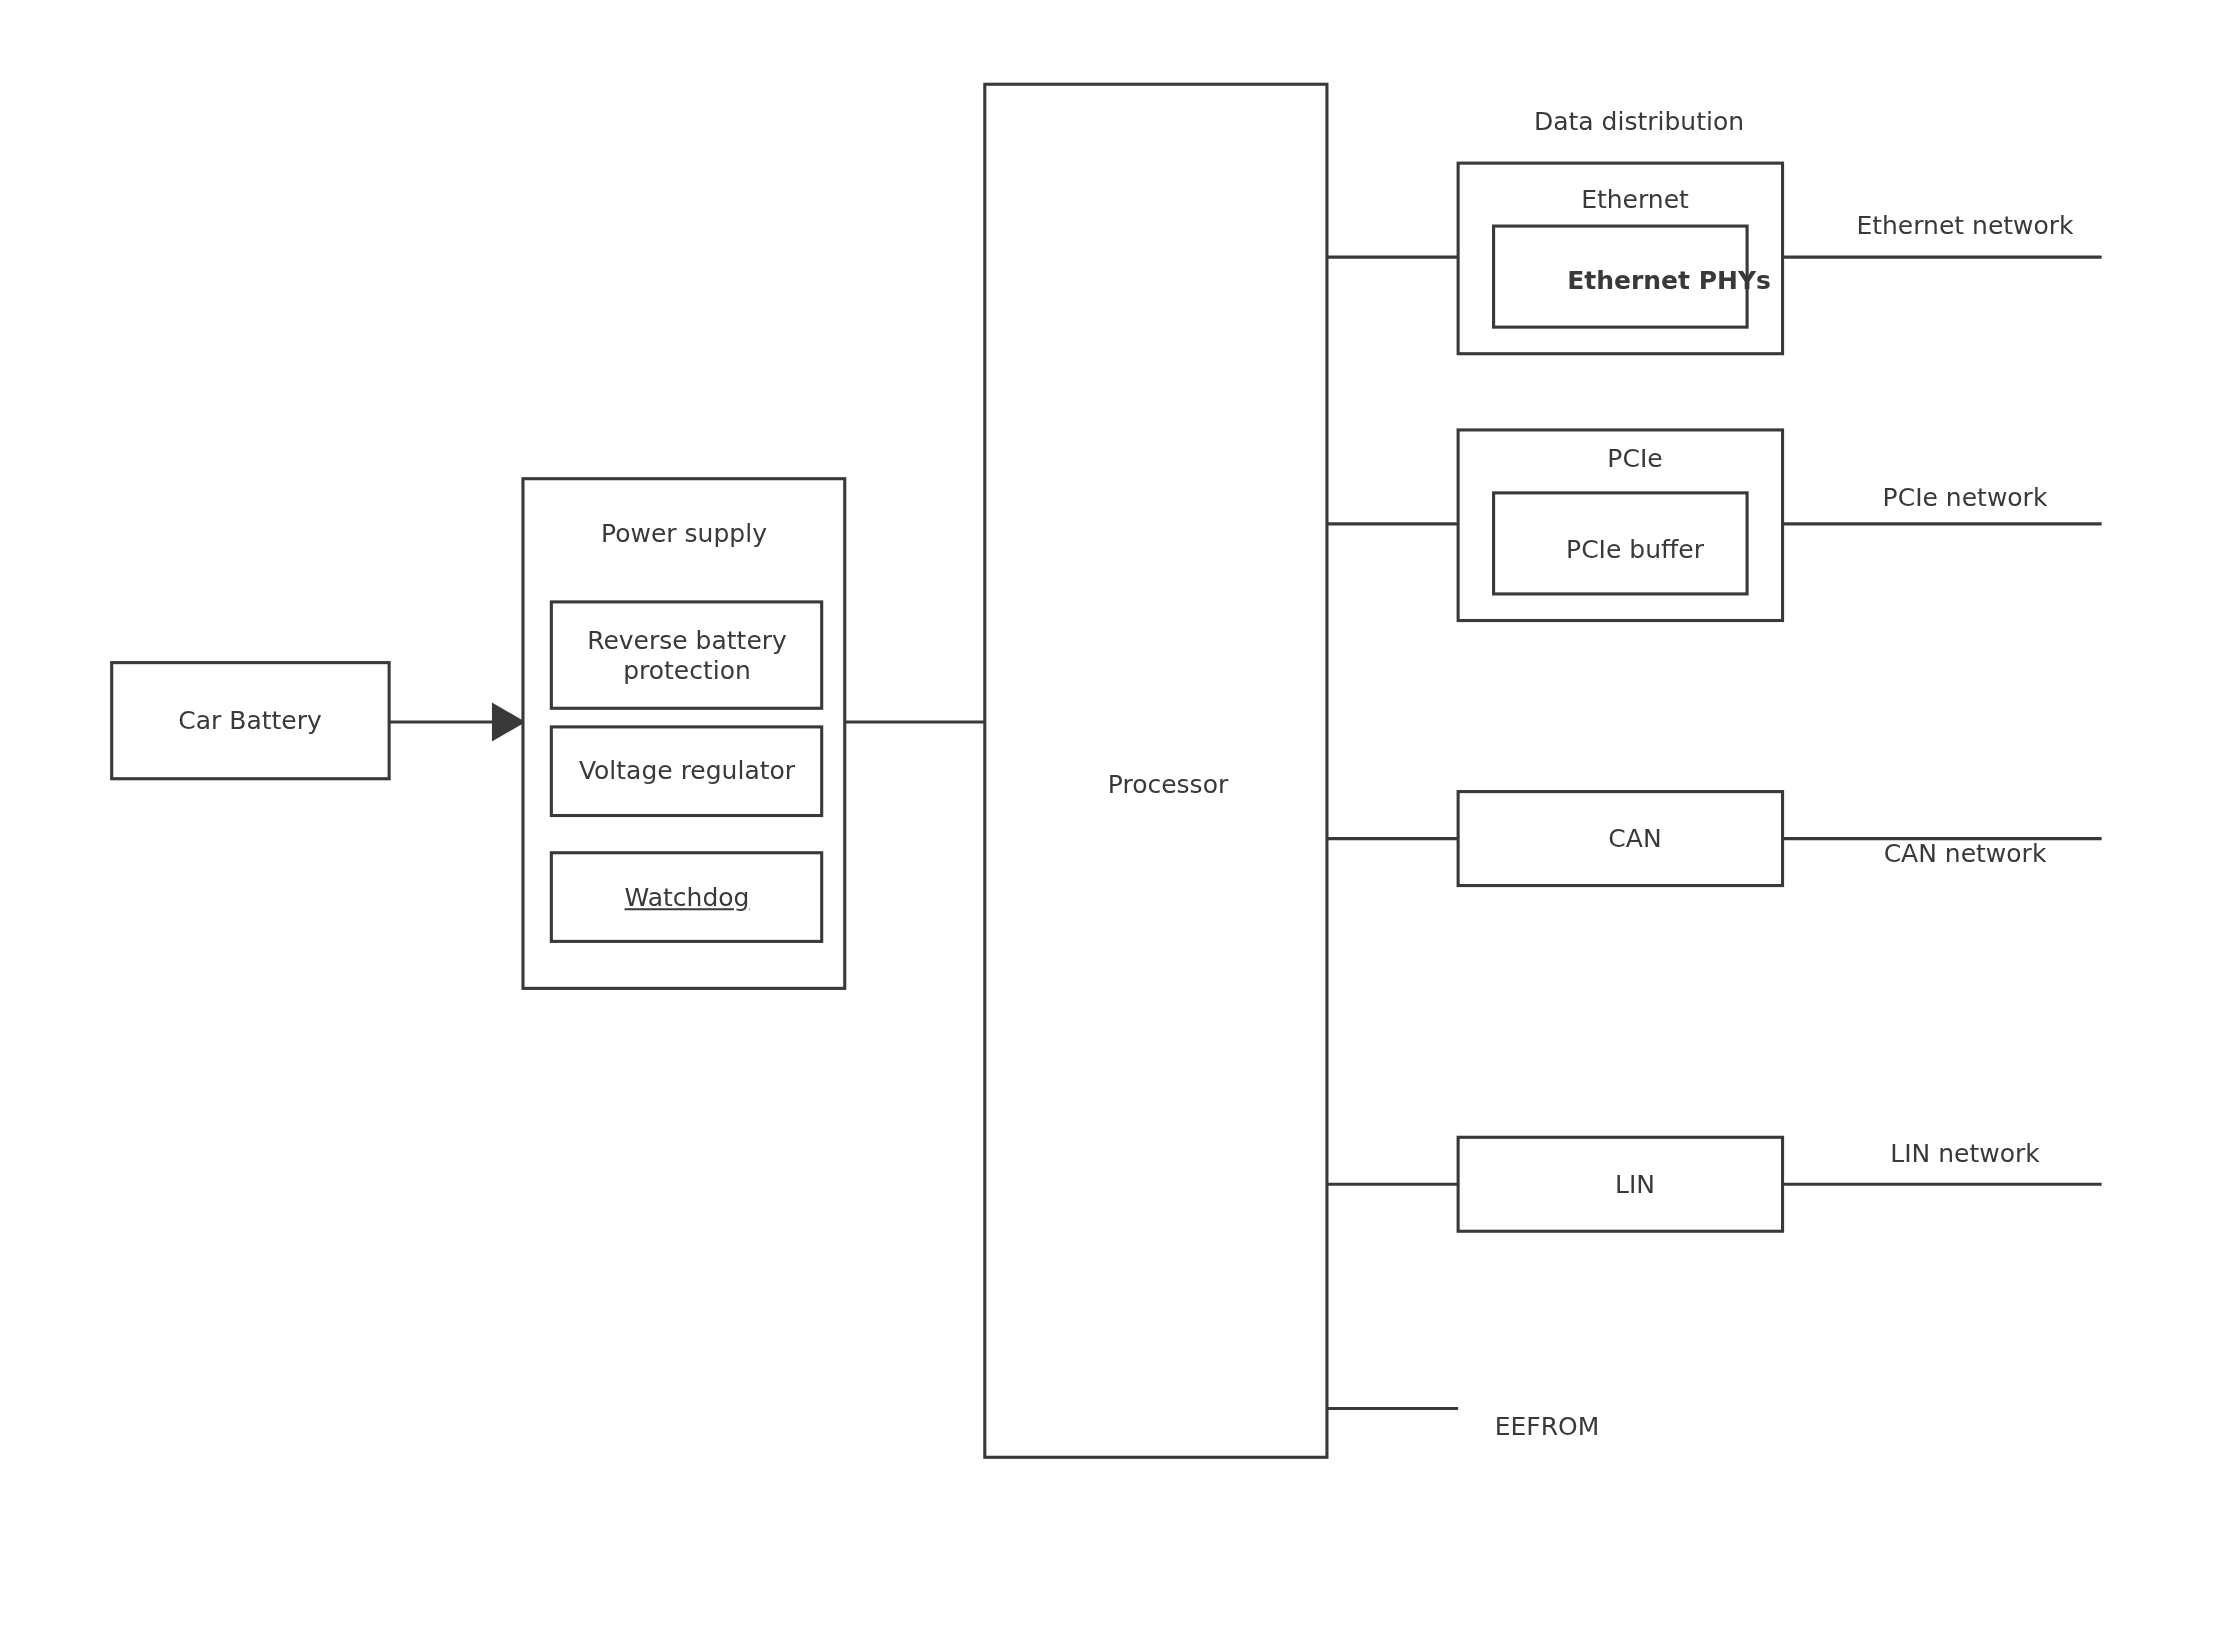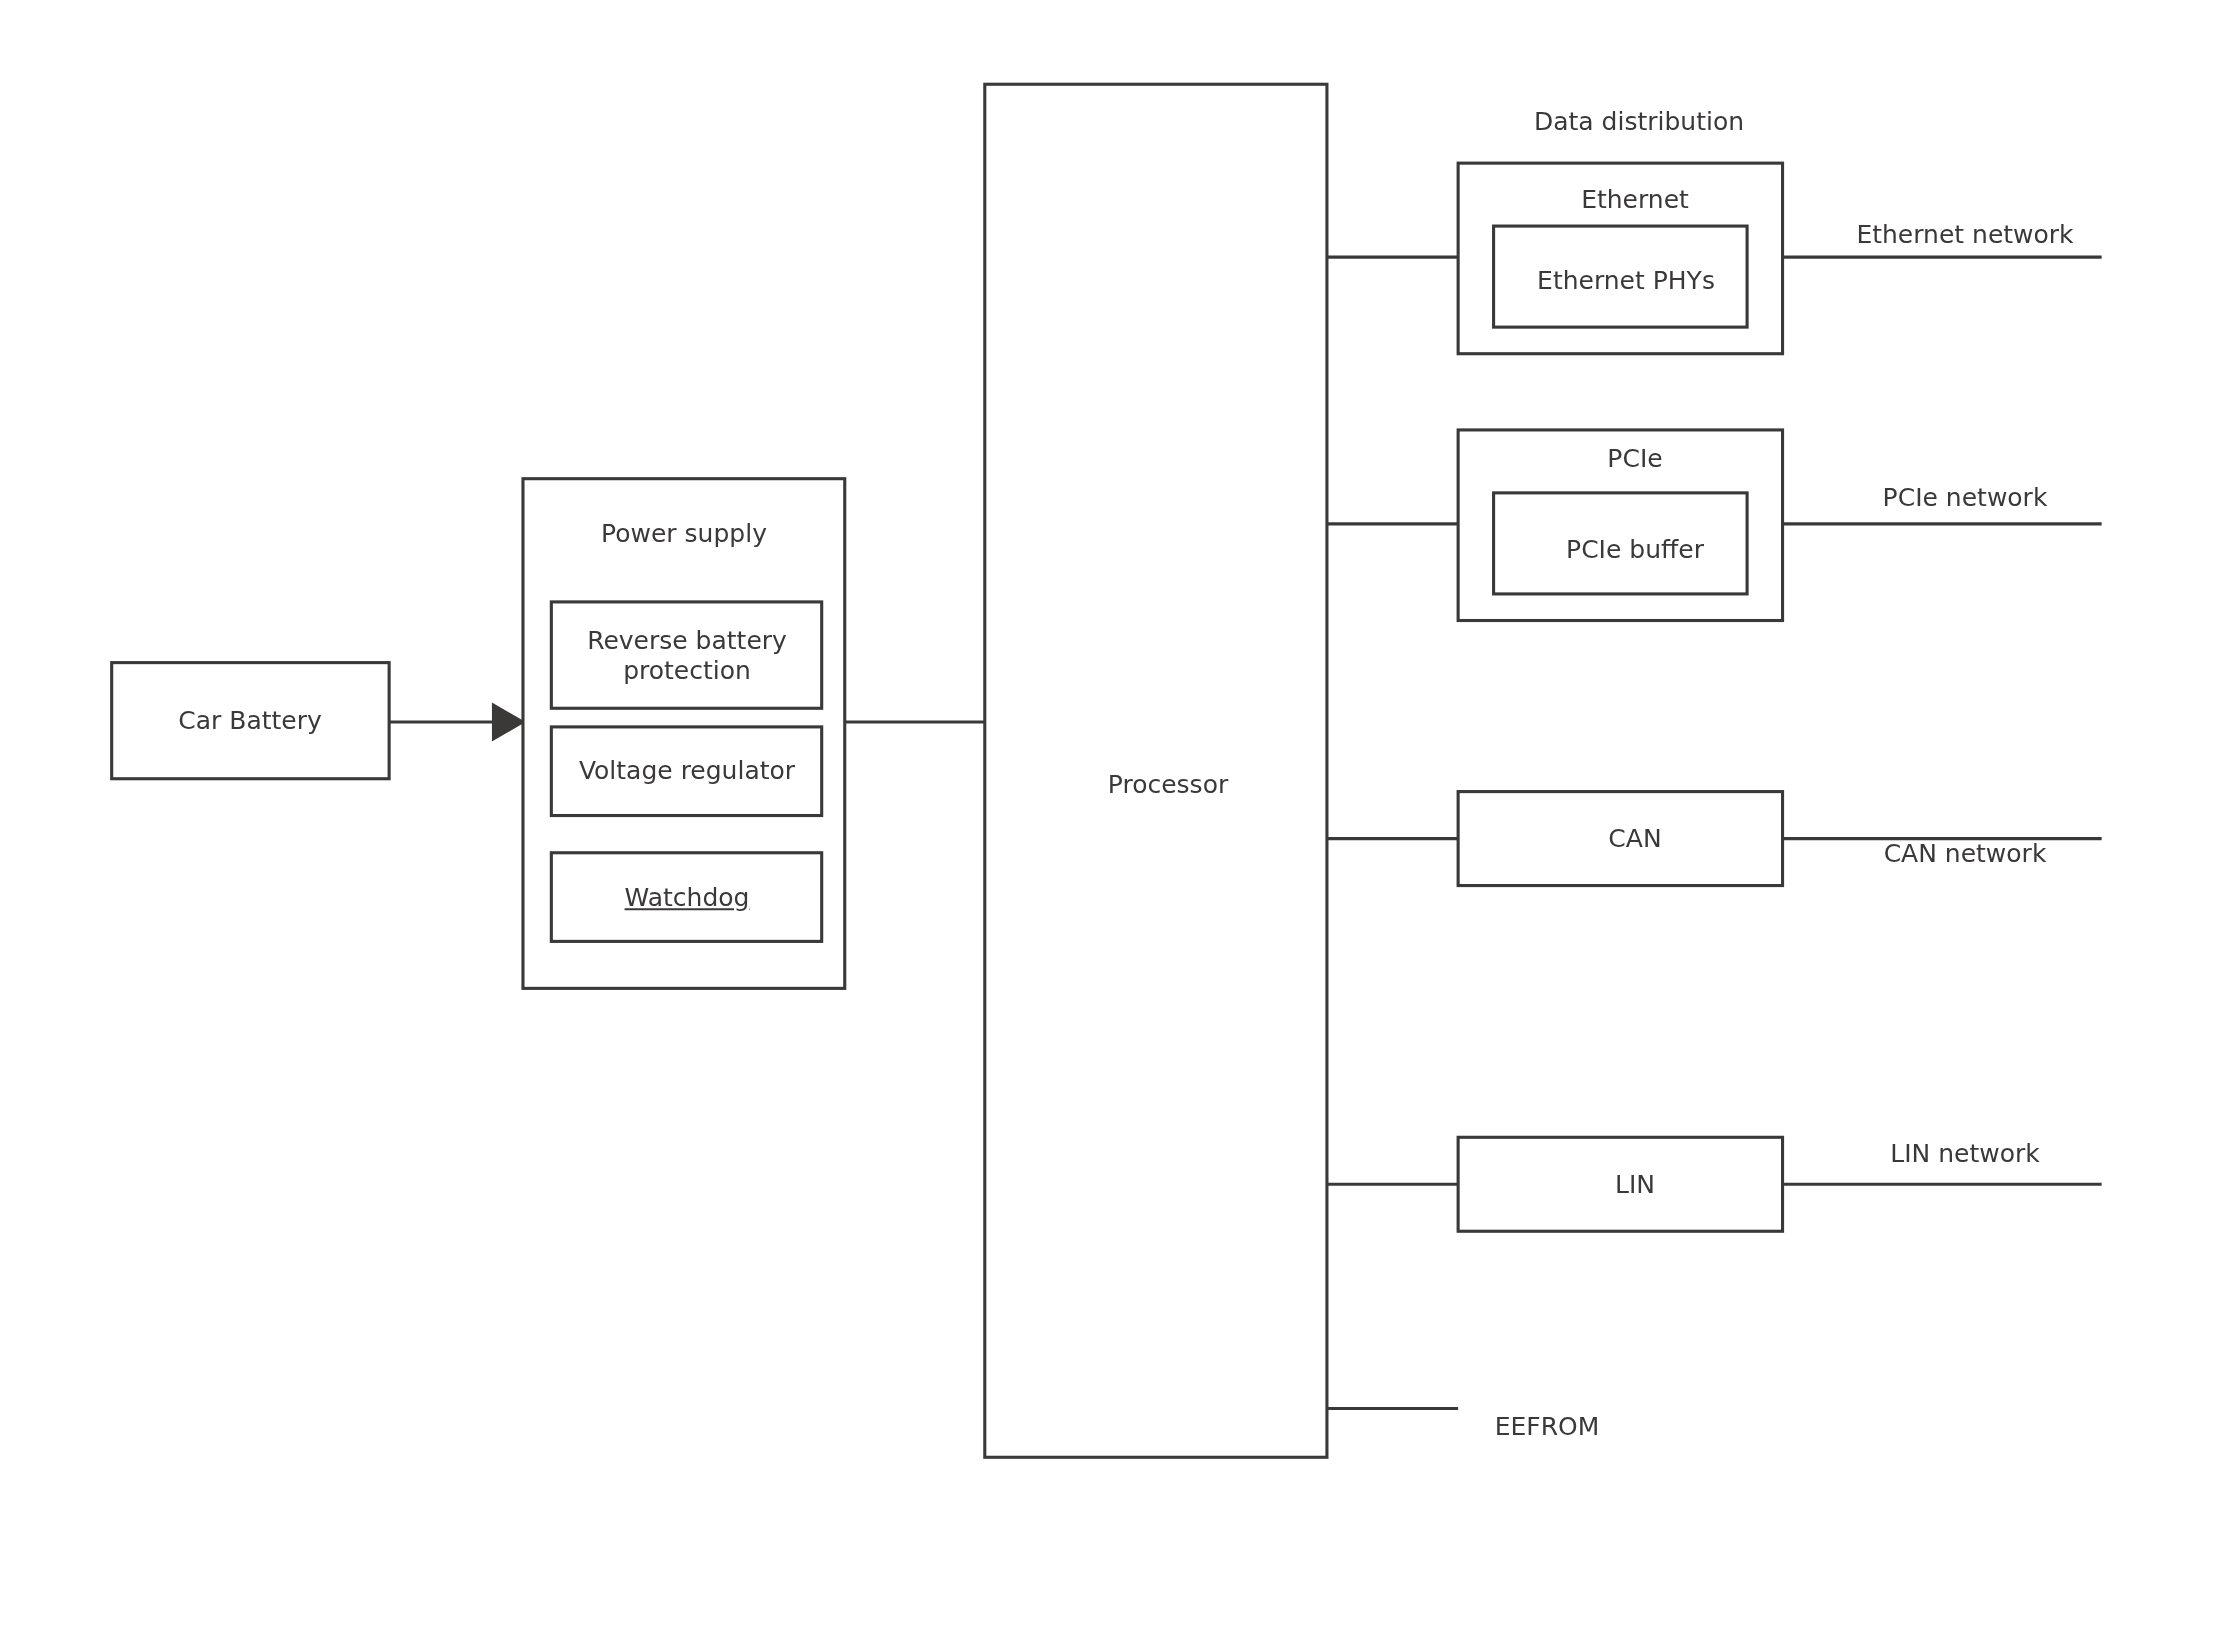--- a/index.html
+++ b/index.html
@@ -108,23 +108,23 @@
   <div class="dg-label lbl-56" style="left:687px; top:771px;">Voltage regulator</div>
 
   <div class="dg-label lbl-56" style="left:687px; top:898px;text-decoration:underline;">Watchdog</div>
 
   <div class="dg-label lbl-56" style="left:1168px; top:785px;">Processor</div>
 
   <div class="dg-label lbl-56" style="left:1639px; top:122px;">Data distribution</div>
 
   <div class="dg-label lbl-56" style="left:1635px; top:200px;text-align:right;">Ethernet</div>
 
-  <div class="dg-label lbl-56" style="left:1626px; top:281px;">Ethernet PHYs</div>
+  <div class="dg-label lbl-56" style="left:1669px; top:281px;font-weight:bold;">Ethernet PHYs</div>
 
-  <div class="dg-label lbl-56" style="left:1965px; top:235px;">Ethernet network</div>
+  <div class="dg-label lbl-56" style="left:1965px; top:226px;">Ethernet network</div>
 
   <div class="dg-label lbl-56" style="left:1635px; top:459px;">PCIe</div>
 
   <div class="dg-label lbl-56" style="left:1635px; top:550px;">PCIe buffer</div>
 
   <div class="dg-label lbl-56" style="left:1965px; top:498px;">PCIe network</div>
 
   <div class="dg-label lbl-56" style="left:1635px; top:839px;">CAN</div>
 
   <div class="dg-label lbl-56" style="left:1965px; top:810px;margin-top:44px;">CAN network</div>

